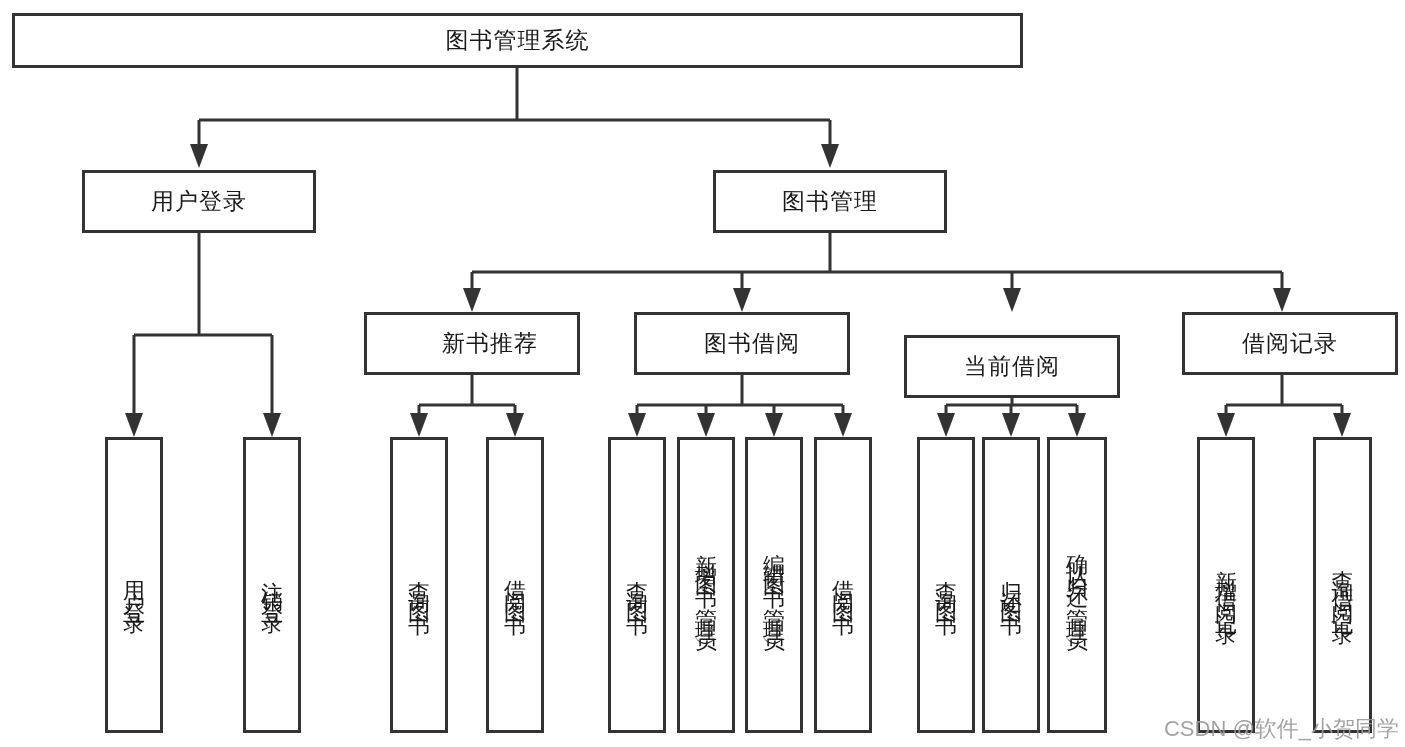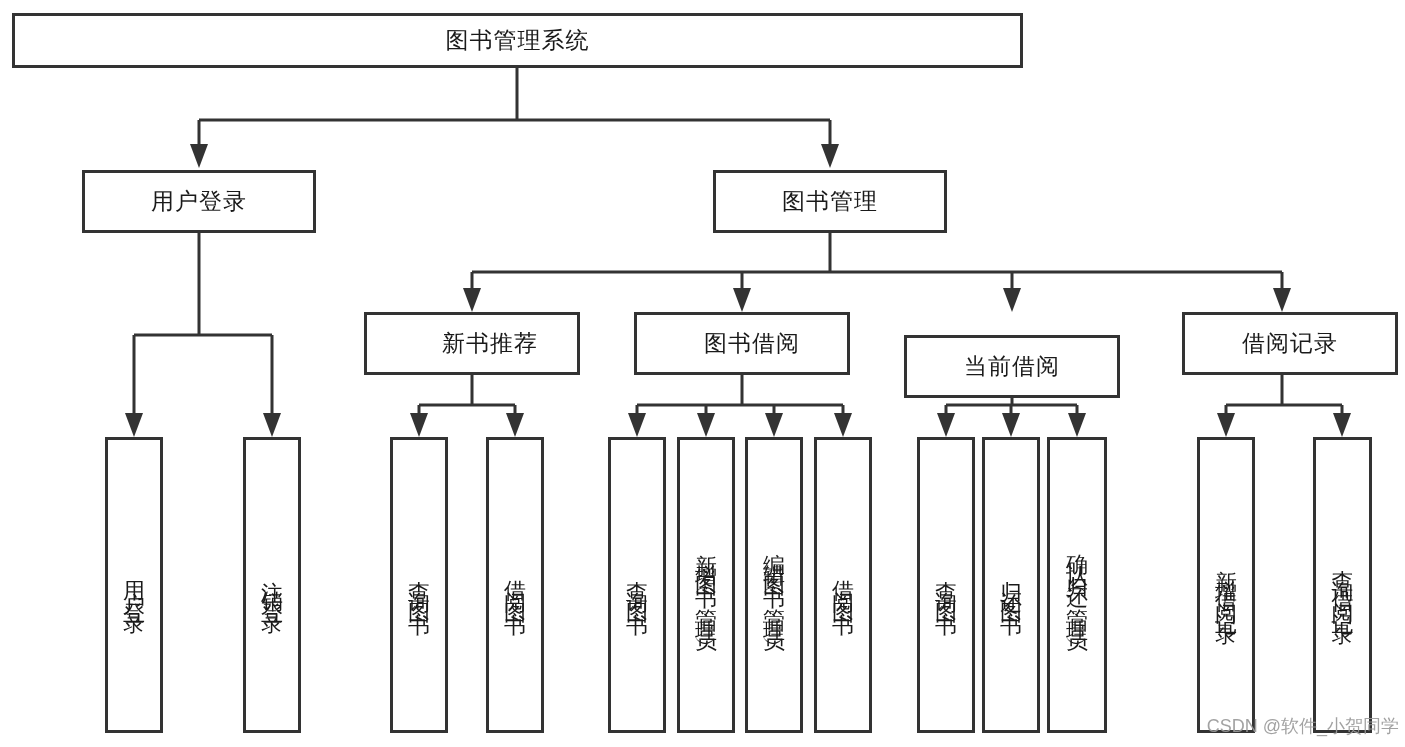--- a/index.html
+++ b/index.html
@@ -60,21 +60,21 @@
     font-size: 22px;
     letter-spacing: 11px;
     line-height: 1;
     color: var(--text, #111111);
     white-space: nowrap;
   }
   .watermark {
     position: absolute;
     right: 6px;
     top: 714px;
-    font-size: 18px;
+    font-size: 22px;
     color: var(--watermark, #9b9b9b);
     opacity: 0.92;
     white-space: nowrap;
   }
 </style>
 </head>
 <body>
 
 <div class="canvas">
 

